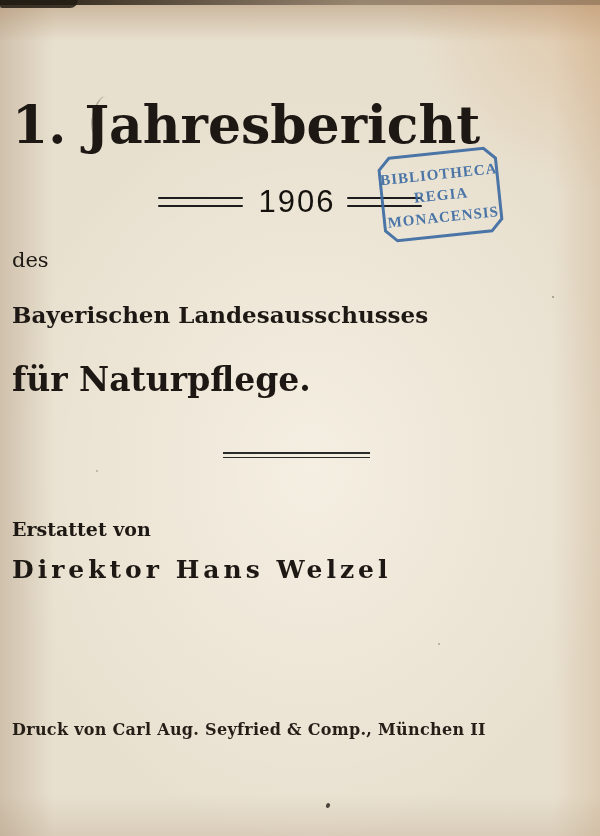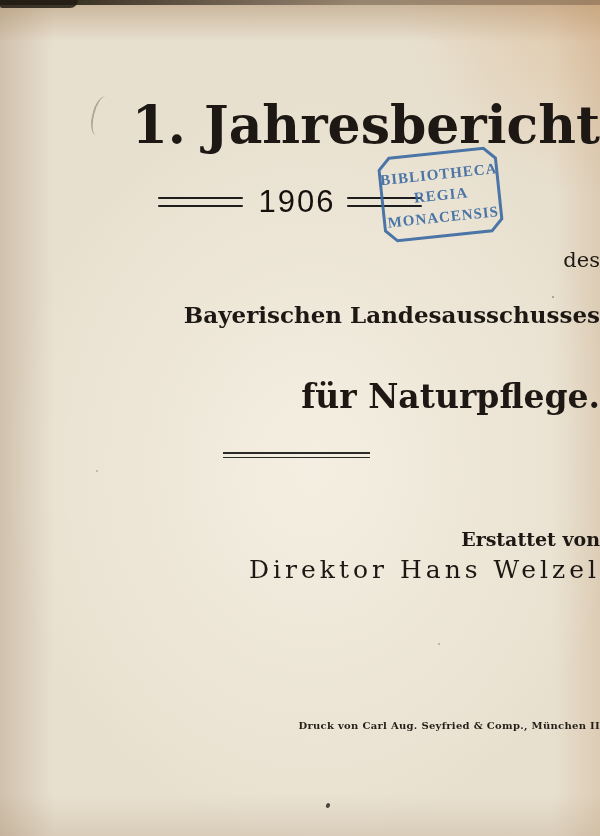--- a/index.html
+++ b/index.html
@@ -11,21 +11,21 @@
     background-image:
       radial-gradient(ellipse 430px 520px at 52% 56%, rgba(255,251,242,0.55), rgba(255,251,242,0) 72%),
       radial-gradient(circle 280px at 100% 0%, rgba(208,160,112,0.42), rgba(208,160,112,0) 70%),
       linear-gradient(to bottom, rgba(168,132,95,0.50), rgba(168,132,95,0) 5%),
       linear-gradient(to right, rgba(150,120,90,0.30), rgba(150,120,90,0) 9%),
       linear-gradient(to left, rgba(190,152,112,0.28), rgba(190,152,112,0) 8%),
       linear-gradient(to top, rgba(150,120,90,0.18), rgba(150,120,90,0) 5%);
     font-family:"DejaVu Serif","Liberation Serif",serif;
     color:#1d1813;
   }
-  .abs{position:absolute;left:12px;right:0;text-align:right;}
+  .abs{position:absolute;left:12px;right:0;text-align:left;}
 
   .edge-top{position:absolute;top:0;left:0;right:0;height:5px;
     background:linear-gradient(to right,#1f1a13 0%,#2d2519 12%,rgba(62,51,39,0.75) 35%,rgba(84,68,52,0.45) 60%,rgba(120,96,72,0.55) 100%);
     opacity:.92;}
   .edge-top-left{position:absolute;top:0;left:0;width:78px;height:8px;background:#221c14;border-radius:0 0 8px 2px;opacity:.85;}
 
   .title{margin:0;top:94px;font-size:52px;font-weight:bold;letter-spacing:0px;}
   .pencil-mark{position:absolute;left:92px;top:96px;width:16px;height:40px;
     border-left:2px solid rgba(125,118,110,0.55);border-radius:50% 0 0 50%;transform:rotate(14deg);}
 
@@ -38,30 +38,30 @@
     font-family:Liberation Sans, sans-serif;
     font-size:31px;letter-spacing:2px;color:#15120e;}
 
   .stamp{position:absolute;left:380px;top:151px;width:122px;height:88px;
     transform:rotate(-6deg);z-index:3;opacity:.92;}
   .stamp svg{display:block;width:100%;height:100%;}
   .stamp text{font-family:"Liberation Serif","DejaVu Serif",serif;font-weight:bold;letter-spacing:1px;}
 
   .des{top:248px;font-size:21px;font-weight:normal;}
   .org1{top:301px;font-size:23px;font-weight:bold;}
-  .org2{top:360px;font-size:33px;font-weight:bold;margin-top:17px;}
+  .org2{top:360px;font-size:33px;font-weight:bold;}
 
   .rule-mid{position:absolute;left:223px;top:452px;width:147px;}
   .rule-mid i{display:block;background:#2a2a2a;height:1.6px;}
   .rule-mid i + i{margin-top:3px;}
 
-  .erstattet{top:518px;font-size:19px;font-weight:bold;margin-top:10px;}
-  .author{top:555px;font-size:25px;font-weight:normal;letter-spacing:4px;}
+  .erstattet{top:518px;font-size:19px;font-weight:bold;}
+  .author{top:555px;font-size:25px;font-weight:bold;letter-spacing:4px;}
   .role{top:599px;font-size:18px;font-weight:bold;}
-  .printer{top:720px;font-size:10px;font-weight:bold;letter-spacing:.3px;color:#241e17;}
+  .printer{top:720px;font-size:16px;font-weight:bold;letter-spacing:.3px;color:#241e17;}
 
   .speck{position:absolute;background:#4a443c;border-radius:50%;}
   .speck1{left:326px;top:803px;width:4px;height:5px;transform:rotate(25deg);}
   .speck2{left:552px;top:296px;width:2px;height:2px;opacity:.5;}
   .speck3{left:438px;top:643px;width:2px;height:2px;opacity:.4;}
   .speck4{left:96px;top:470px;width:2px;height:2px;opacity:.35;}
 </style>
 </head>
 <body>
 

